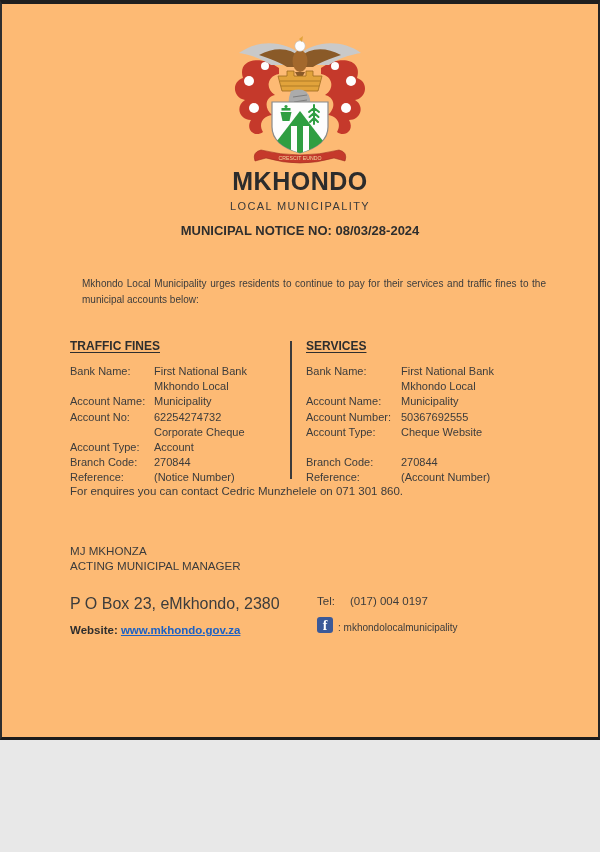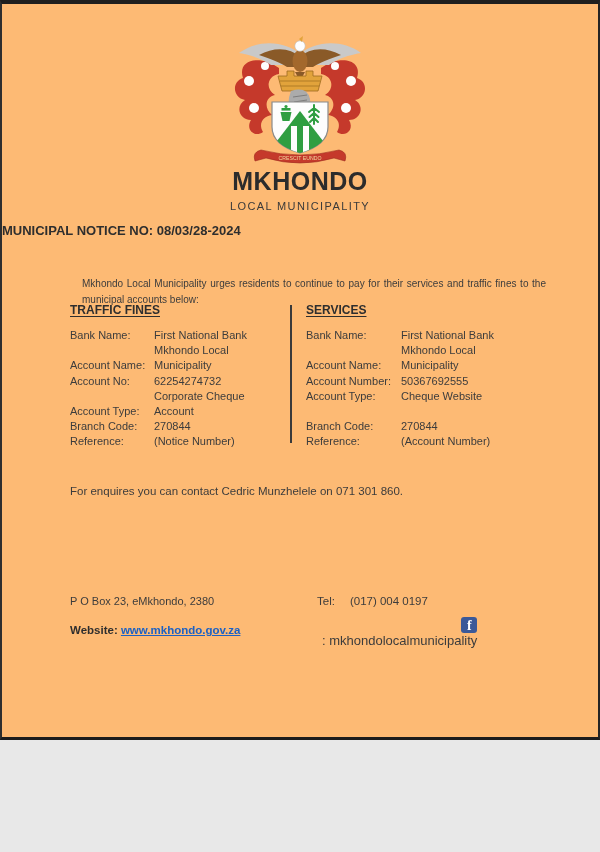--- a/index.html
+++ b/index.html
@@ -15,49 +15,49 @@
     font-family:"Liberation Sans", sans-serif;
     color:#3c3c3c;
     overflow:hidden;
   }
   
   .logo-block { position:absolute; top:30px; left:0; right:0; text-align:center; }
   .arms { width:156px; height:132px; display:block; margin:0 auto; }
   .brand-name { font-size:25px; font-weight:700; letter-spacing:.5px; color:#2c2c2c; margin-top:1px; }
   .brand-sub  { font-size:11px; letter-spacing:1.4px; color:#3a3a3a; margin-top:4px; }
   
-  .notice-title { position:absolute; top:219px; left:0; right:0; text-align:left;
+  .notice-title { position:absolute; top:219px; left:0; right:0; text-align:center;
                   font-size:13px; font-weight:700; color:#2e2e2e; }
   
   .intro { position:absolute; top:262px; left:80px; width:464px;
            font-size:10px; line-height:16px; text-align:justify; }
   
   .cols { position:absolute; top:299px; left:68px; width:466px; display:flex; }
   .col  { width:218px; }
   .col-right { margin-left:18px; width:230px; }
   .col h3 { margin:0 0 11px 0; font-size:12px; font-weight:700; color:#2e2e2e;
             text-decoration:underline; text-underline-offset:2px; }
   .row { display:flex; font-size:11px; line-height:15.2px;align-items:flex-end; }
   .row .lbl { width:84px; flex:0 0 auto; }
   .col-right .row .lbl { width:95px; }
   .row .val { white-space:pre-line; }
   .row.gap { margin-top:15px; }
   .vdivider { position:absolute; left:220px; top:2px; width:2px; height:138px; background:#3a3a3a; }
-  .cols { position:absolute; } .colwrap { position:relative; }
+  .cols { position:absolute;margin-top:36px; } .colwrap { position:relative; }
   
   .enquiries { position:absolute; top:481px; left:68px; font-size:11.5px; }
   .signature { position:absolute; top:539px; left:68px; font-size:11.6px; line-height:15px; }
   
-  .addr { position:absolute; top:591px; left:68px; font-size:11px; }
+  .addr { position:absolute; top:591px; left:68px; font-size:16px; }
   .tel  { position:absolute; top:591px; left:315px; font-size:11.5px; }
   .tel .telval { margin-left:15px;margin-top:32px; }
   .website { position:absolute; top:620px; left:68px; font-size:11.5px; }
   .website .wlabel { font-weight:700; color:#2e2e2e; }
   .website a { color:#1b61c4; font-weight:700; text-decoration:underline;text-align:center; }
-  .fbline { position:absolute; top:613px; left:315px; font-size:13px; display:flex; align-items:flex-end;flex-direction:column; }
+  .fbline { position:absolute; top:613px; left:315px; font-size:10px; display:flex; align-items:flex-end; }
   .fb { display:inline-block; width:16px; height:16px; background:#3b5998; color:#fff;
         border-radius:3px; text-align:center; font-family:"Liberation Serif", serif;
         font-weight:700; font-size:14px; line-height:17px; }
   .fb::after { content:"f"; }
   .fbhandle { margin-left:5px; padding-bottom:0px; }
 </style>
 </head>
 <body>
 
 <div class="page">
@@ -186,20 +186,24 @@
       </div>
       <div class="row">
         <span class="lbl">Reference:</span>
         <span class="val">(Account Number)</span>
       </div>
     </section>
   </div>
 
   <div class="enquiries">For enquires you can contact Cedric Munzhelele on 071 301 860.</div>
 
+  <div class="signature">
+    <div>MJ MKHONZA</div>
+    <div>ACTING MUNICIPAL MANAGER</div>
+  </div>
 
   <div class="addr">P O Box 23, eMkhondo, 2380</div>
 
   <div class="tel">
     <span>Tel:</span><span class="telval">(017) 004 0197</span>
   </div>
 
   <div class="website">
     <span class="wlabel">Website:</span>
     <a href="#">www.mkhondo.gov.za</a>

